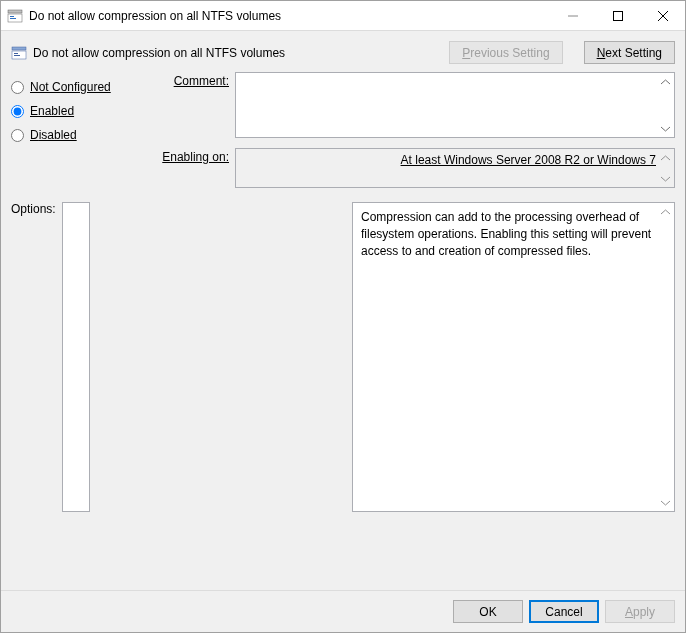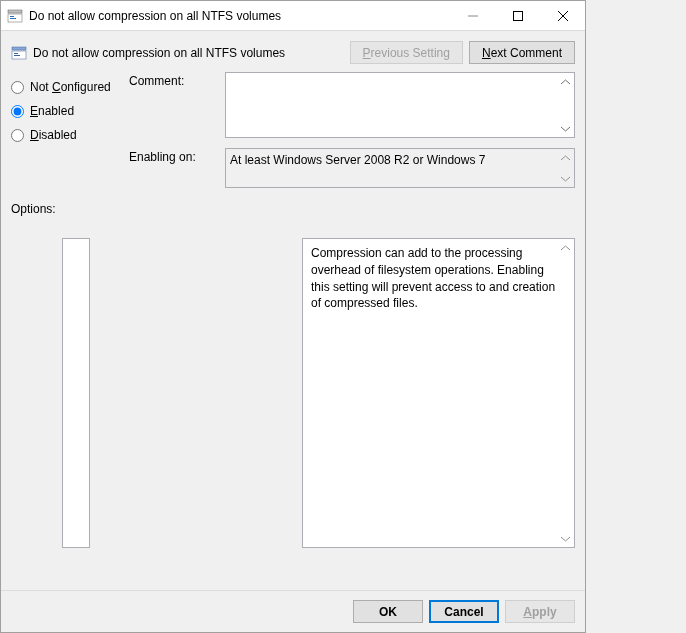--- a/index.html
+++ b/index.html
@@ -6,21 +6,21 @@
   html, body { margin: 0; padding: 0; }
   body {
     font-family: "Segoe UI", Tahoma, sans-serif;
     font-size: 12px;
     background: #f0f0f0;
     width: 686px;
     height: 633px;
     overflow: hidden;
   }
   .window {
-    width: 586px;
+    width: 686px;
     height: 633px;
     background: #f0f0f0;
     border: 1px solid #a0a0a0;
     display: flex;
     flex-direction: column;
   }
   .titlebar {
     height: 30px;
     background: #ffffff;
     display: flex;
@@ -57,21 +57,21 @@
     display: flex;
     align-items: center;
     gap: 8px;
   }
   .header-row .policy-title {
     flex: 1;
     display: flex;
     align-items: center;
     gap: 6px;
   }
-  .nav-buttons { display: flex; gap: 6px; }
+  .nav-buttons { display: flex; gap: 21px; }
   .btn {
     height: 23px;
     padding: 0 12px;
     border: 1px solid #adadad;
     background: #e1e1e1;
     font: inherit;
     cursor: pointer;
   }
   .btn:disabled {
     color: #a0a0a0;
@@ -79,21 +79,22 @@
     border-color: #cfcfcf;
   }
   .btn.default {
     border: 1px solid #0078d7;
     outline: 1px solid #0078d7;
     outline-offset: -2px;
   }
   .btn .ul { text-decoration: underline; }
   .upper {
     display: flex;
-    gap: 8px;
+    gap: 18px;
+    text-decoration: underline;
   }
   .radios {
     display: flex;
     flex-direction: column;
     gap: 10px;
     padding-top: 8px;
     width: 110px;
   }
   .radios label {
     display: flex;
@@ -102,20 +103,21 @@
     cursor: pointer;
   }
   .radios input { margin: 0; }
   .right-form {
     flex: 1;
     display: grid;
     grid-template-columns: 90px 1fr;
     column-gap: 6px;
     row-gap: 10px;
     align-items: start;
+    text-align: right;
   }
   .right-form .lbl {
     padding-top: 2px;
   }
   .textarea-box {
     position: relative;
     border: 1px solid #abadb3;
     background: #fff;
     width: 100%;
     height: 66px;
@@ -146,33 +148,32 @@
     flex-direction: row;
     gap: 6px;
   }
   .panel {
     border: 1px solid #abadb3;
     background: #fff;
     height: 310px;
     position: relative;
     padding: 6px 18px 6px 8px;
     line-height: 1.4;
-    margin-top: 36px;
   }
   .panel.ro { background: #fff; }
   .footer {
     height: 42px;
     display: flex;
     justify-content: flex-end;
     align-items: center;
     gap: 6px;
     padding: 0 10px;
     border-top: 1px solid #dcdcdc;
   }
-  .footer .btn { width: 70px; font-weight: bold; }
+  .footer .btn { width: 70px; }
   .box-icon {
     width: 16px; height: 16px;
     flex-shrink: 0;
   }
 </style>
 </head>
 <body>
 
 <div class="window">
 
@@ -213,21 +214,21 @@
             <rect x="1" y="2" width="14" height="3" fill="#8aa8d6" stroke="#4060a0" stroke-width="0.5"></rect>
             <rect x="1" y="6" width="14" height="8" fill="#ffffff" stroke="#4060a0" stroke-width="0.5"></rect>
             <rect x="3" y="8" width="4" height="1" fill="#4060a0"></rect>
             <rect x="3" y="10" width="6" height="1" fill="#4060a0"></rect>
           </svg>
         </span>
         <span>Do not allow compression on all NTFS volumes</span>
       </div>
       <div class="nav-buttons">
         <button class="btn" disabled=""><span class="ul">P</span><span>revious Setting</span></button>
-        <button class="btn"><span class="ul">N</span><span>ext Comment</span></button>
+        <button class="btn"><span class="ul">N</span><span>ext Setting</span></button>
       </div>
     </div>
 
     <div class="upper">
       <div class="radios">
         <label>
           <input type="radio" name="state" style="">
           <span>Not <span style="text-decoration:underline">C</span>onfigured</span>
         </label>
         <label>

